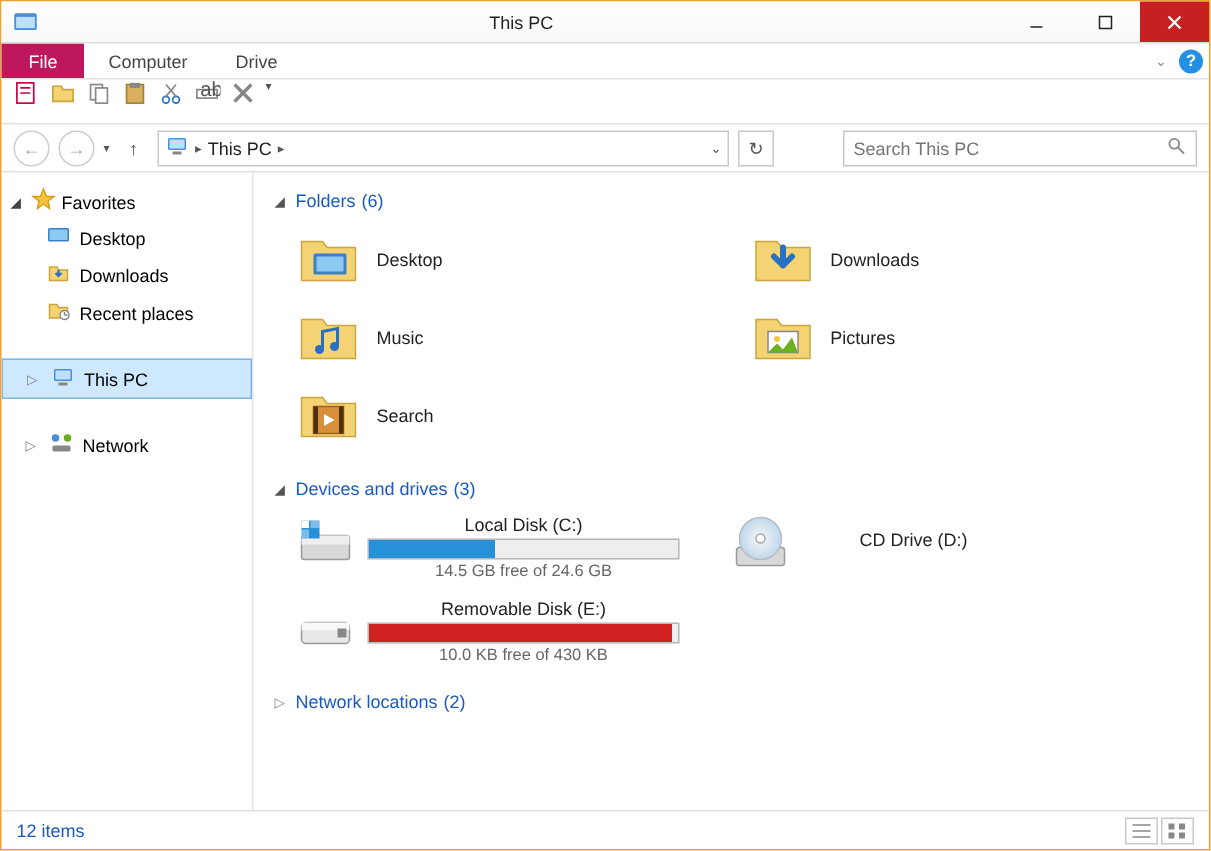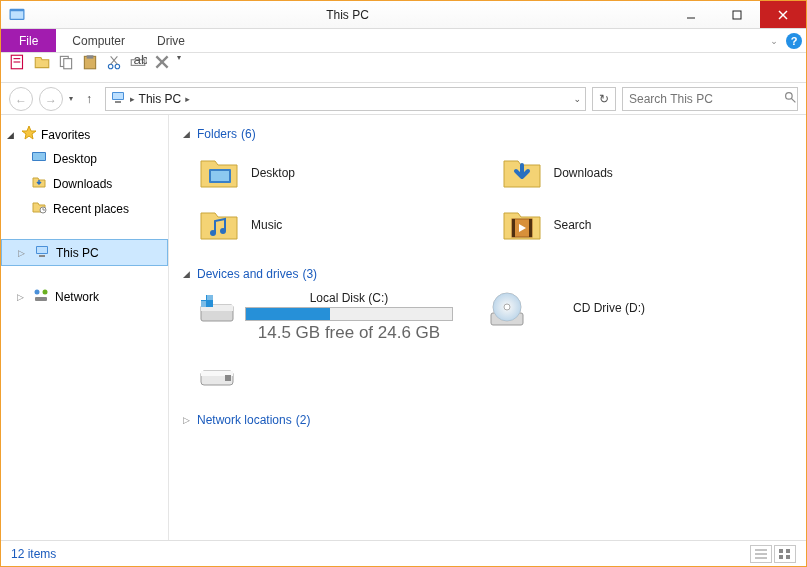--- a/index.html
+++ b/index.html
@@ -6,38 +6,38 @@
     body { background: #f0a030; display: flex; justify-content: center; align-items: flex-start; }
     .window { width: 807px; height: 567px; background: white; border: 1px solid #f0a030; display: flex; flex-direction: column; }
     .titlebar { height: 28px; background: linear-gradient(#fff, #f8f8f8); display: flex; align-items: center; border-bottom: 1px solid #dcdcdc; position: relative; }
     .titlebar .sys-icon { width: 20px; height: 20px; margin-left: 6px; }
     .titlebar .title { flex: 1; text-align: center; font-size: 12px; color: #222; }
     .win-controls { display: flex; height: 100%; }
     .win-btn { width: 46px; height: 100%; display: flex; align-items: center; justify-content: center; }
     .win-btn.close { background: #c82020; color: white; }
     .win-btn svg { width: 10px; height: 10px; }
     .ribbon-tabs { height: 24px; display: flex; align-items: stretch; background: white; border-bottom: 1px solid #e0e0e0; }
-    .ribbon-file { background: #a21caf; color: white; padding: 0 18px; display: flex; align-items: center; font-size: 12px; }
+    .ribbon-file { background: #be185d; color: white; padding: 0 18px; display: flex; align-items: center; font-size: 12px; }
     .ribbon-tab { padding: 0 16px; display: flex; align-items: center; color: #444; font-size: 12px; }
     .ribbon-spacer { flex: 1; }
     .help-btn { width: 24px; display: flex; align-items: center; justify-content: center; color: #2067b2; }
     .help-btn .circle { width: 16px; height: 16px; border-radius: 50%; background: #2390e6; color: white; display: flex; align-items: center; justify-content: center; font-size: 11px; font-weight: bold; }
     .chev { width: 16px; display:flex;align-items:center;justify-content:center;color:#888;font-size:9px; }
     .quick-toolbar { height: 30px; display: flex; gap: 6px; padding: 0 8px; border-bottom: 1px solid #e0e0e0; }
     .qt-ico { width: 18px; height: 18px; display:flex; align-items:center; justify-content:center; }
     .qt-drop { font-size: 8px; color: #555; }
     .nav-bar { height: 32px; display: flex; align-items: center; gap: 6px; padding: 4px 8px; border-bottom: 1px solid #e0e0e0; }
     .nav-btn { width: 24px; height: 24px; border: 1px solid #ccc; border-radius: 50%; display:flex;align-items:center;justify-content:center; color:#aaa; font-size: 12px;}
     .nav-up { width: 20px; height:20px; display:flex;align-items:center;justify-content:center;color:#444; }
     .crumb-box { flex: 1; height: 24px; border: 1px solid #c8c8c8; display: flex; align-items: center; padding: 0 4px; gap: 4px; }
     .crumb-box .crumb { font-size: 12px; color: #222; }
     .crumb-sep { font-size: 9px; color: #555; }
     .crumb-spacer { flex: 1; }
     .refresh-btn { width: 24px; height: 24px; border:1px solid #c8c8c8; display:flex;align-items:center;justify-content:center; color:#555;}
-    .search-box { width: 176px; height: 24px; border: 1px solid #c8c8c8; display: flex; align-items: center; padding: 0 6px; }
+    .search-box { width: 236px; height: 24px; border: 1px solid #c8c8c8; display: flex; align-items: center; padding: 0 6px; margin-left: 40px; }
     .search-box input { flex: 1; border: none; outline: none; font-size: 12px; color: #888; background: transparent; }
     .body { flex: 1; display: flex; overflow: hidden; }
     .sidebar { width: 168px; border-right: 1px solid #e5e5e5; padding: 8px 0; overflow:auto; }
     .side-group { margin-bottom: 18px; }
     .side-head { display: flex; align-items: center; gap: 4px; padding: 2px 6px; }
     .side-head .arrow { font-size: 9px; color: #444; width: 10px; }
     .side-item { display: flex; align-items: center; gap: 6px; padding: 3px 6px 3px 30px; }
     .side-item.thispc { padding-left: 16px; }
     .side-item.selected { background: #cde8ff; border: 1px solid #7ab8e8; }
     .content { flex: 1; padding: 8px 14px; overflow: auto; }
@@ -50,21 +50,21 @@
     .folder-name { font-size: 12px; color: #222; }
     .drives { padding: 0 0 8px 12px; text-align: center; }
     .drive-item { display: flex; align-items: flex-start; gap: 8px; padding: 6px 2px; width: 260px; }
     .drive-icon { width: 40px; height: 40px; display:flex;align-items:center;justify-content:center; }
     .drive-info { flex: 1; }
     .drive-name { font-size: 12px; color: #222; margin-bottom: 2px; }
     .drive-bar { height: 14px; border: 1px solid #b8b8b8; background: #eee; position: relative; margin-bottom: 2px; }
     .drive-fill { height: 100%; }
     .drive-fill.blue { background: #2690d8; }
     .drive-fill.red { background: #d02020; }
-    .drive-free { font-size: 17px; color: #666; }
+    .drive-free { font-size: 11px; color: #666; }
     .drive-row { display:flex; gap: 30px; align-items:flex-start; }
     .statusbar { height: 26px; border-top: 1px solid #e0e0e0; display: flex; align-items: center; padding: 0 10px; font-size: 12px; color: #1a5bbd; }
     .statusbar .sp { flex:1; }
     .view-btns { display: flex; gap: 2px; }
     .view-btn { width: 22px; height: 18px; border: 1px solid #c8c8c8; display:flex;align-items:center;justify-content:center; }
   </style>
 </head>
 <body>
 
 <div class="window">
@@ -274,20 +274,31 @@
         <div class="folder-item">
           <span class="folder-icon">
               <svg width="44" height="44" viewBox="0 0 44 44">
                 <path d="M4 10 h14 l3 4 h19 v22 h-36 z" fill="#f4d374" stroke="#c9a53a"></path>
                 <path d="M18 30 v-12 l10 -2 v12" fill="none" stroke="#2a70c0" stroke-width="2"></path>
                 <circle cx="16" cy="30" r="3" fill="#2a70c0"></circle>
                 <circle cx="26" cy="28" r="3" fill="#2a70c0"></circle>
               </svg>
             </span>
           <span class="folder-name">Music</span>
+        </div>
+        <div class="folder-item">
+          <span class="folder-icon">
+              <svg width="44" height="44" viewBox="0 0 44 44">
+                <path d="M4 10 h14 l3 4 h19 v22 h-36 z" fill="#f4d374" stroke="#c9a53a"></path>
+                <rect x="12" y="18" width="20" height="14" fill="#fff" stroke="#888"></rect>
+                <circle cx="18" cy="23" r="2" fill="#f6c540"></circle>
+                <path d="M12 32 l6 -6 l4 4 l6 -8 l4 10 z" fill="#6ab020"></path>
+              </svg>
+            </span>
+          <span class="folder-name">Pictures</span>
         </div>
         <div class="folder-item">
           <span class="folder-icon">
               <svg width="44" height="44" viewBox="0 0 44 44">
                 <path d="M4 10 h14 l3 4 h19 v22 h-36 z" fill="#f4d374" stroke="#c9a53a"></path>
                 <rect x="12" y="16" width="20" height="18" fill="#d8903a" stroke="#a06020"></rect>
                 <rect x="12" y="16" width="3" height="18" fill="#503010"></rect>
                 <rect x="29" y="16" width="3" height="18" fill="#503010"></rect>
                 <polygon points="19,21 19,29 26,25" fill="#fff"></polygon>
               </svg>
@@ -343,20 +354,27 @@
           </div>
         </div>
         <div class="drive-item">
           <span class="drive-icon">
               <svg width="40" height="40" viewBox="0 0 40 40">
                 <rect x="4" y="16" width="32" height="14" fill="#e8e8e8" stroke="#999" rx="3"></rect>
                 <rect x="4" y="16" width="32" height="5" fill="#f8f8f8"></rect>
                 <rect x="28" y="20" width="6" height="6" fill="#888"></rect>
               </svg>
             </span>
+          <div class="drive-info">
+            <div class="drive-name">Removable Disk (E:)</div>
+            <div class="drive-bar">
+                <div class="drive-fill red" style="width:98%"></div>
+              </div>
+            <div class="drive-free">10.0 KB free of 430 KB</div>
+          </div>
         </div>
       </div>
 
       <div class="section-head">
         <span class="arrow" style="color:#888">▷</span>
         <span>Network locations</span>
         <span class="count">(2)</span>
       </div>
 
     </div>

